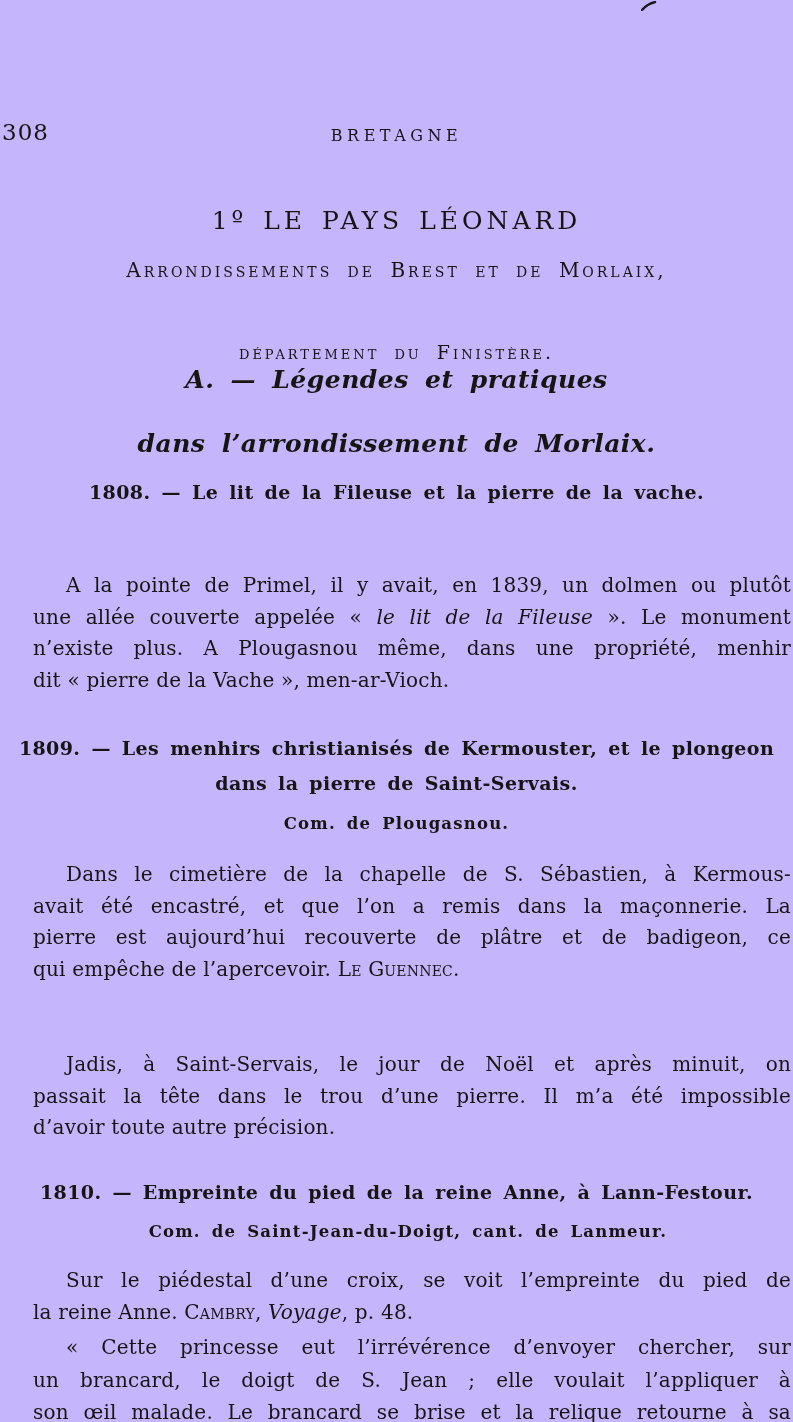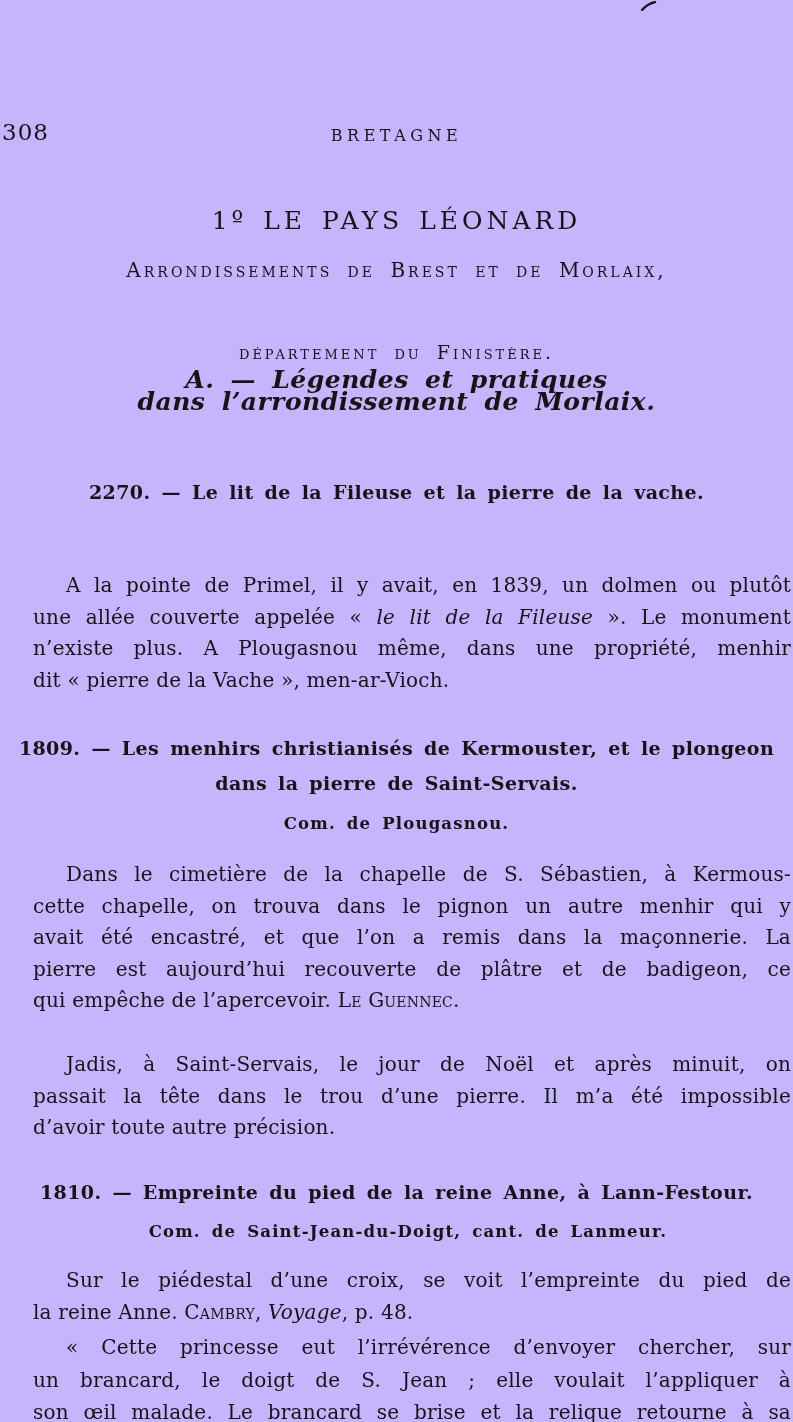--- a/index.html
+++ b/index.html
@@ -43,21 +43,21 @@
   .sub1 { top: 258px; font-size: 20px; }
   .sub2 { top: 297px; font-size: 19px; margin-top: 44px; }
   
   .section-heading {
     position: absolute; left: 0; right: 0;
     text-align: center;
     font-size: 25px; font-weight: bold; font-style: italic;
     letter-spacing: 0.5px; word-spacing: 7px;
   }
   .secA1 { top: 365px; }
-  .secA2 { top: 387px; }
+  .secA2 { top: 429px; }
   
   .entry-title {
     position: absolute; left: 0; right: 0;
     text-align: center;
     font-size: 19px; font-weight: bold;
     letter-spacing: 0.4px; word-spacing: 4px;
     line-height: 26px;
   }
   .entry-loc {
     position: absolute; left: 0; right: 0;
@@ -108,36 +108,35 @@
   <div class="page-number">308</div>
   <div class="running-head">BRETAGNE</div>
 
   <div class="chapter-title">1º LE PAYS LÉONARD</div>
   <div class="chapter-subtitle sub1">Arrondissements de Brest et de Morlaix,</div>
   <div class="chapter-subtitle sub2">département du Finistère.</div>
 
   <div class="section-heading secA1">A. — Légendes et pratiques</div>
   <div class="section-heading secA2">dans l’arrondissement de Morlaix.</div>
 
-  <div class="entry-title t1808">2270. — Le lit de la Fileuse et la pierre de la vache.</div>
+  <div class="entry-title t1808">1808. — Le lit de la Fileuse et la pierre de la vache.</div>
 
   <div class="para p1808">
     <div class="line indent">A la pointe de Primel, il y avait, en 1839, un dolmen ou plutôt</div>
     <div class="line"><span>une allée couverte appelée « </span><span class="it">le lit de la Fileuse</span><span> ». Le monument</span></div>
     <div class="line">n’existe plus. A Plougasnou même, dans une propriété, menhir</div>
     <div class="line endp">dit « pierre de la Vache », men-ar-Vioch.</div>
   </div>
 
   <div class="entry-title t1809a">1809. — Les menhirs christianisés de Kermouster, et le plongeon</div>
   <div class="entry-title t1809b">dans la pierre de Saint-Servais.</div>
   <div class="entry-loc c1809">Com. de Plougasnou.</div>
 
   <div class="para p1809a">
     <div class="line indent">Dans le cimetière de la chapelle de S. Sébastien, à Kermous-</div>
-    <div class="line">cette chapelle, on trouva dans le pignon un autre menhir qui y</div>
     <div class="line">avait été encastré, et que l’on a remis dans la maçonnerie. La</div>
     <div class="line">pierre est aujourd’hui recouverte de plâtre et de badigeon, ce</div>
     <div class="line endp"><span>qui empêche de l’apercevoir. </span><span class="sc">Le Guennec.</span></div>
   </div>
 
   <div class="para p1809b">
     <div class="line indent">Jadis, à Saint-Servais, le jour de Noël et après minuit, on</div>
     <div class="line">passait la tête dans le trou d’une pierre. Il m’a été impossible</div>
     <div class="line endp">d’avoir toute autre précision.</div>
   </div>

